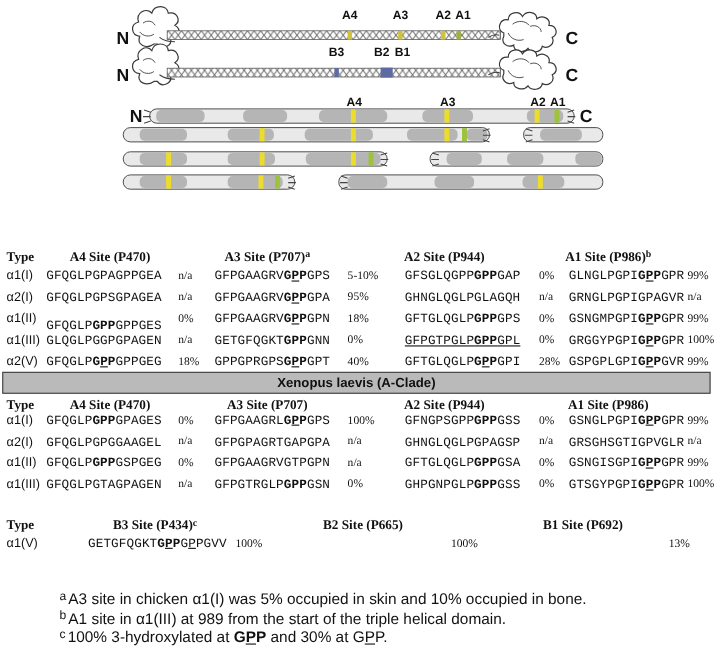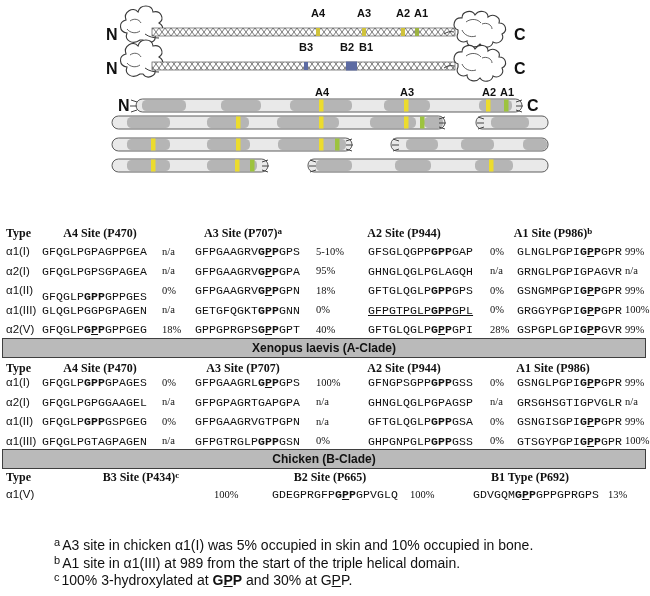--- a/index.html
+++ b/index.html
@@ -245,30 +245,28 @@
       <div class="occ" style="top: 415.7px; left: 625px;">99%</div>
       <div class="type-label" style="top: 434.8px; left: 6px;">α1(III)</div>
       <div class="seq" style="top: 434.8px; left: 42px;"><span>GFQGLPGTAGPAGEN</span></div>
       <div class="occ" style="top: 435.3px; left: 162px;">n/a</div>
       <div class="seq" style="top: 434.8px; left: 195px;"><span>GFPGTRGLP</span><span class="b">GPP</span><span>GSN</span></div>
       <div class="occ" style="top: 435.3px; left: 316px;">0%</div>
       <div class="seq" style="top: 434.8px; left: 368px;"><span>GHPGNPGLP</span><span class="b">GPP</span><span>GSS</span></div>
       <div class="occ" style="top: 435.3px; left: 490px;">0%</div>
       <div class="seq" style="top: 434.8px; left: 517px;"><span>GTSGYPGPI</span><span class="b">G</span><span class="b u">P</span><span class="b">P</span><span>GPR</span></div>
       <div class="occ" style="top: 435.3px; left: 625px;">100%</div>
-      <div class="section-bar" style="top: 449px;">Chicken (B-Clade)</div>
       <div class="colhead" style="top: 470px; left: 6px;">Type</div>
       <div class="colhead ctr" style="top: 470px; left: 141px;">B3 Site (P434)<sup>c</sup></div>
       <div class="colhead ctr" style="top: 470px; left: 330px;">B2 Site (P665)</div>
-      <div class="colhead ctr" style="top: 470px; left: 530px;">B1 Type (P692)</div>
+      <div class="colhead ctr" style="top: 470px; left: 530px;">B1 Site (P692)</div>
       <div class="type-label" style="top: 488px; left: 6px;">α1(V)</div>
+      <div class="seq" style="top: 488px; left: 80px;"><span>GETGFQGKT</span><span class="b">G</span><span class="b u">P</span><span class="b">P</span><span>G</span><span class="u">P</span><span>PGVV</span></div>
       <div class="occ" style="top: 488.5px; left: 214px;">100%</div>
-      <div class="seq" style="top: 488px; left: 272px;"><span>GDEGPRGFP</span><span class="b">G</span><span class="b u">P</span><span class="b">P</span><span>GPVGLQ</span></div>
       <div class="occ" style="top: 488.5px; left: 410px;">100%</div>
-      <div class="seq" style="top: 488px; left: 473px;"><span>GDVGQM</span><span class="b">G</span><span class="b u">P</span><span class="b">P</span><span>GPPGPRGPS</span></div>
       <div class="occ" style="top: 488.5px; left: 608px;">13%</div>
     </div>
 
   
   <div>
     <div class="fn" style="top:536px"><sup>a</sup><span class="rich"><span>A3 site in chicken α1(I) was 5% occupied in skin and 10% occupied in bone.</span></span></div>
     <div class="fn" style="top:554px"><sup>b</sup><span class="rich"><span>A1 site in α1(III) at 989 from the start of the triple helical domain.</span></span></div>
     <div class="fn" style="top:571px"><sup>c</sup><span class="rich"><span>100% 3-hydroxylated at </span><span class="b">G</span><span class="b u">P</span><span class="b">P</span><span> and 30% at G</span><span class="u">P</span><span>P.</span></span></div>
   </div>
 

